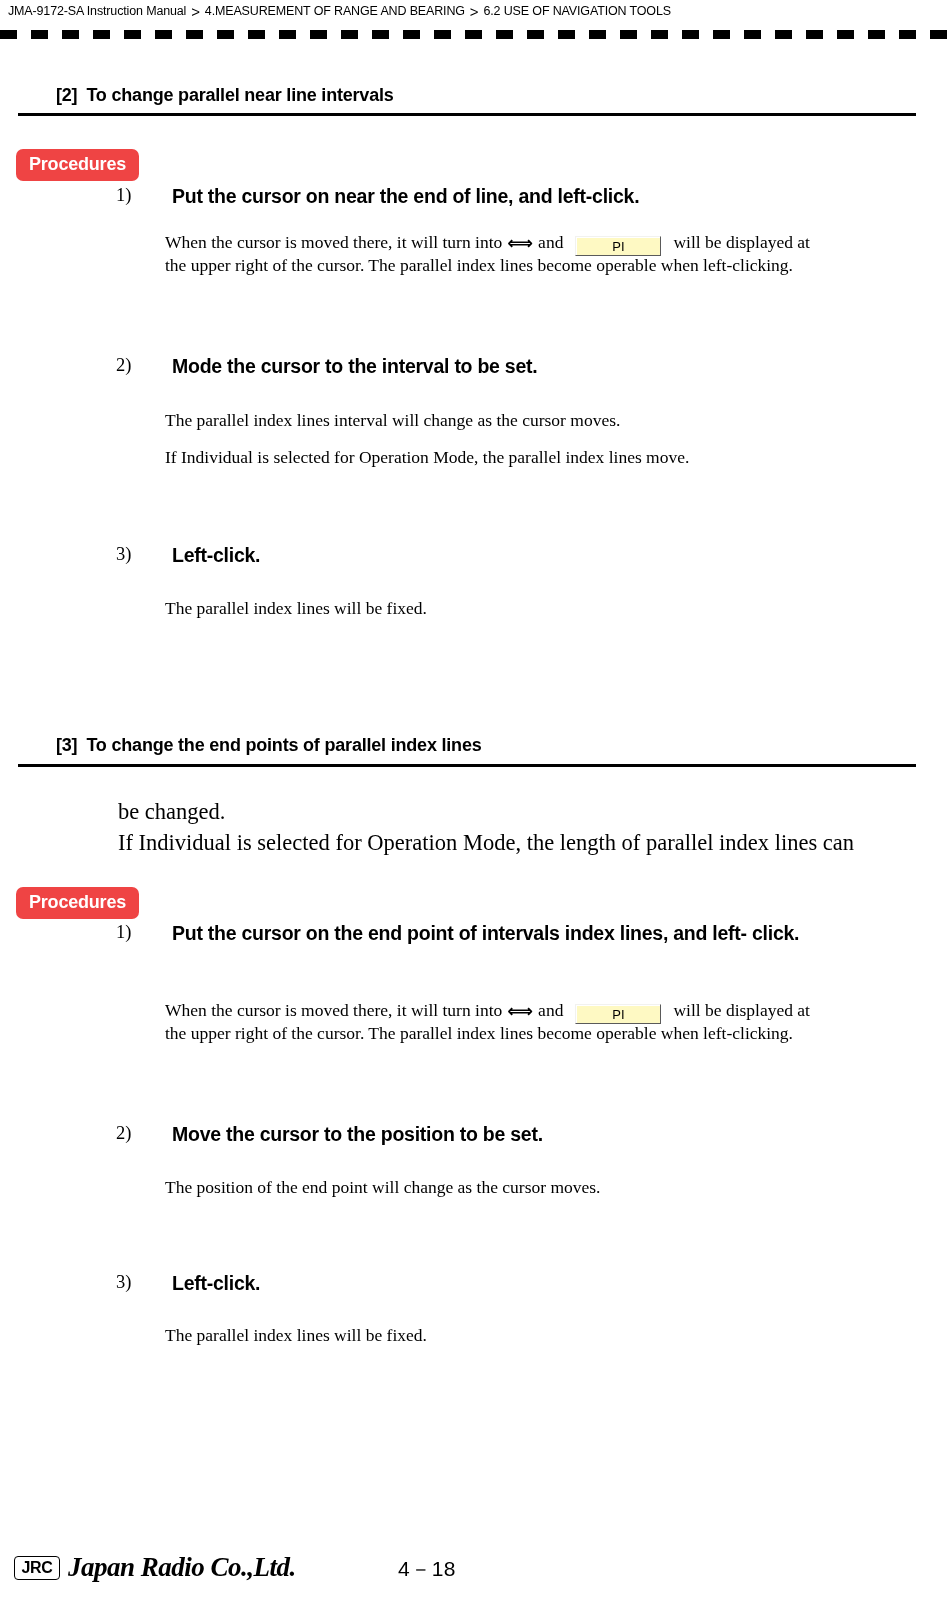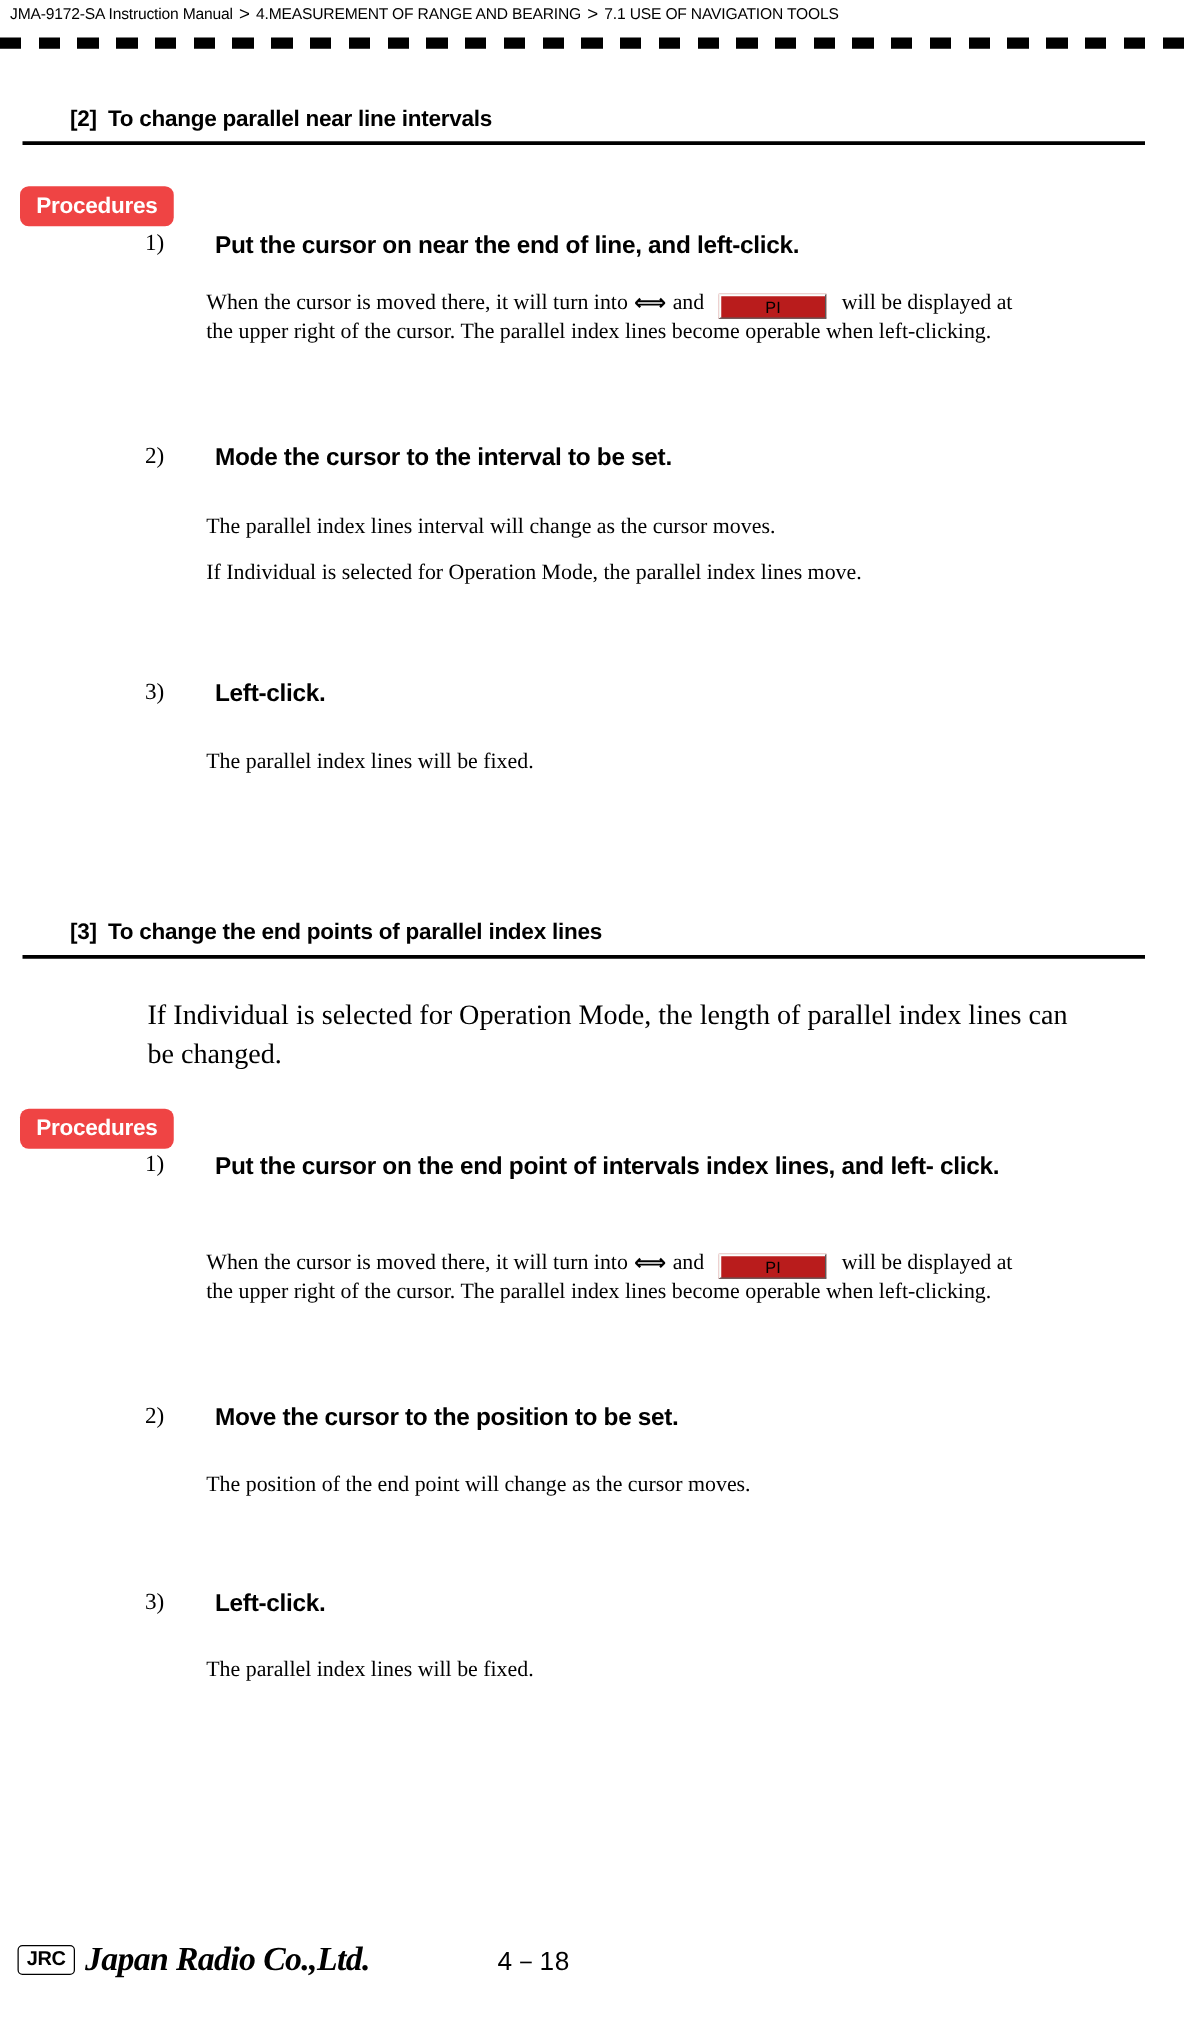--- a/index.html
+++ b/index.html
@@ -151,21 +151,21 @@
     top: 1px;
   }
 
   
   .pi-btn {
     display: inline-block;
     width: 86px;
     height: 20px;
     line-height: 19px;
     text-align: center;
-    background: #b91c1c;
+    background: #fef9c3;
     font-family: "Liberation Sans", "DejaVu Sans", sans-serif;
     font-size: 13px;
     color: #000;
     border-top: 1px solid #f2f2ef;
     border-left: 1px solid #f2f2ef;
     border-right: 1px solid #5a5a5a;
     border-bottom: 1px solid #5a5a5a;
     box-shadow: 1px 1px 0 0 #ffffff inset;
     box-sizing: border-box;
     margin: 0 12px;
@@ -230,21 +230,21 @@
 </head>
 <body>
 
 <div class="page">
 
   <div class="run-header">
     <span>JMA-9172-SA Instruction Manual</span>
     <span class="crumb-sep">&gt;</span>
     <span>4.MEASUREMENT OF RANGE AND BEARING</span>
     <span class="crumb-sep">&gt;</span>
-    <span>7.1  USE OF NAVIGATION TOOLS</span>
+    <span>6.2  USE OF NAVIGATION TOOLS</span>
   </div>
 
   <div class="dash-rule"></div>
 
   <div class="sec-head" style="left:56px; top:85px;">
     <span class="tag">[2]</span><span>To change parallel near line intervals</span>
   </div>
   <div class="sec-rule" style="left:18px; top:113px; width:898px; height:2.5px;"></div>
 
   <div class="procedures" style="left:16px; top:149px;">
@@ -281,22 +281,22 @@
   </div>
 
   <div class="body-txt" style="left:165px; top:597px; width:790px;">The parallel index lines will be fixed.</div>
 
   <div class="sec-head" style="left:56px; top:735px;">
     <span class="tag">[3]</span><span>To change the end points of parallel index lines</span>
   </div>
   <div class="sec-rule" style="left:18px; top:764px; width:898px; height:2.5px;"></div>
 
   <div class="body-txt lg" style="left:118px; top:796px; width:820px;">
+    <div>be changed.</div>
     <div>If Individual is selected for Operation Mode, the length of parallel index lines can</div>
-    <div>be changed.</div>
   </div>
 
   <div class="procedures" style="left:16px; top:887px;">
     <span>Procedures</span>
   </div>
 
   <div class="step" style="left:116px; top:920px; width:810px;">
     <span class="step-num">1)</span>
     <span class="step-title" style="width:760px; white-space:normal;">
       <span>Put the cursor on the end point of intervals index lines, and left-</span>

